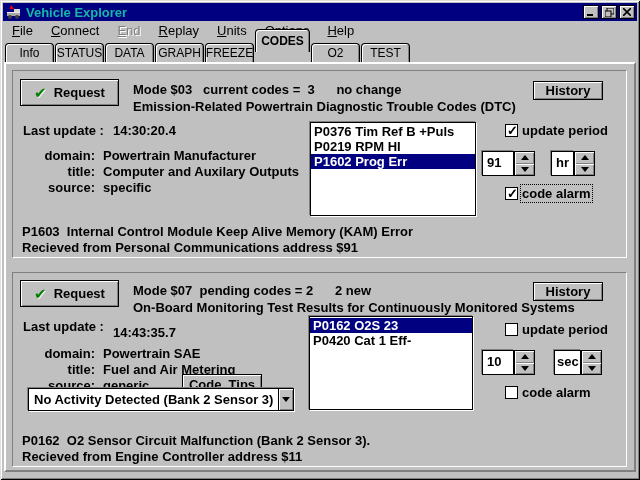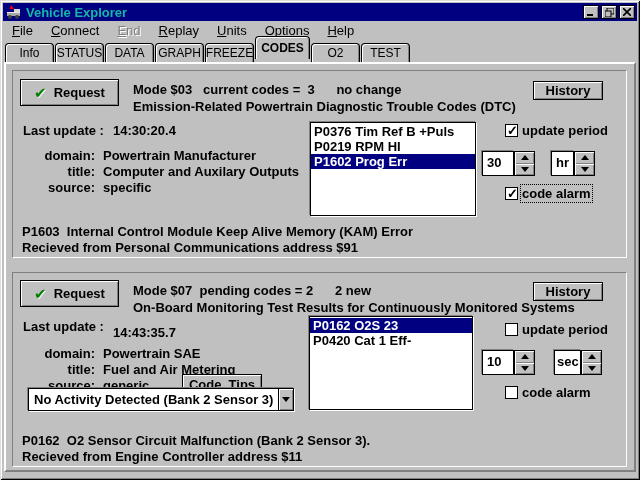--- a/index.html
+++ b/index.html
@@ -26,21 +26,21 @@
   .menu-item{display:inline-block;padding:1px 9px 2px 9px;}
   .menu-item::first-letter{text-decoration:underline;}
   .menu-item.disabled{color:#808080;text-shadow:1px 1px 0 #fff;}
   
   .tabstrip{position:absolute;left:5px;top:41px;height:23px;display:flex;align-items:flex-end;z-index:3;}
   .tab{height:19px;width:49px;margin-bottom:2px;margin-right:1px;background:#c0c0c0;
     border:1px solid #000;border-bottom:none;border-radius:4px 4px 0 0;
     box-shadow:inset 1px 1px 0 #fff, inset -1px 0 0 #808080;
     display:flex;align-items:center;justify-content:center;
     font-weight:normal;font-size:12px;position:relative;z-index:3;}
-  .tab.active{height:23px;width:55px;margin-bottom:5px;font-weight:bold;z-index:5;}
+  .tab.active{height:23px;width:55px;margin-bottom:12px;font-weight:bold;z-index:5;}
   
   .content{position:absolute;left:4px;top:62px;width:632px;height:410px;
     border:2px solid;border-color:#fff #808080 #808080 #fff;background:#c0c0c0;z-index:2;}
   .panel{position:absolute;border:1px solid;border-color:#808080 #fff #fff #808080;background:#c0c0c0;z-index:4;}
   .panel1{left:12px;top:70px;width:615px;height:188px;}
   .panel2{left:12px;top:272px;width:615px;height:195px;}
   .abs{position:absolute;white-space:pre;}
   
   .btn{position:absolute;background:#c0c0c0;border:1px solid #000;
     box-shadow:inset 1px 1px 0 #fff, inset -1px -1px 0 #808080;
@@ -158,21 +158,21 @@
       <div class="list-item">P0376 Tim Ref B +Puls</div>
       <div class="list-item">P0219 RPM HI</div>
       <div class="list-item selected">P1602 Prog Err</div>
     </div>
 
     <div class="cbrow" style="left:492px;top:52px;">
       <span class="cb-box checked"></span>
       <span class="cb-label">update period</span>
     </div>
 
-    <div class="spin-field" style="left:469px;top:80px;width:32px;height:25px;">30</div>
+    <div class="spin-field" style="left:469px;top:80px;width:32px;height:25px;">91</div>
     <div class="spin-buttons" style="left:501px;top:80px;width:21px;height:25px;">
       <span class="spin-btn">
           <i class="tri-up"></i>
         </span>
       <span class="spin-btn">
           <i class="tri-down"></i>
         </span>
     </div>
     <div class="spin-field" style="left:538px;top:80px;width:23px;height:25px;">hr</div>
     <div class="spin-buttons" style="left:561px;top:80px;width:21px;height:25px;">

